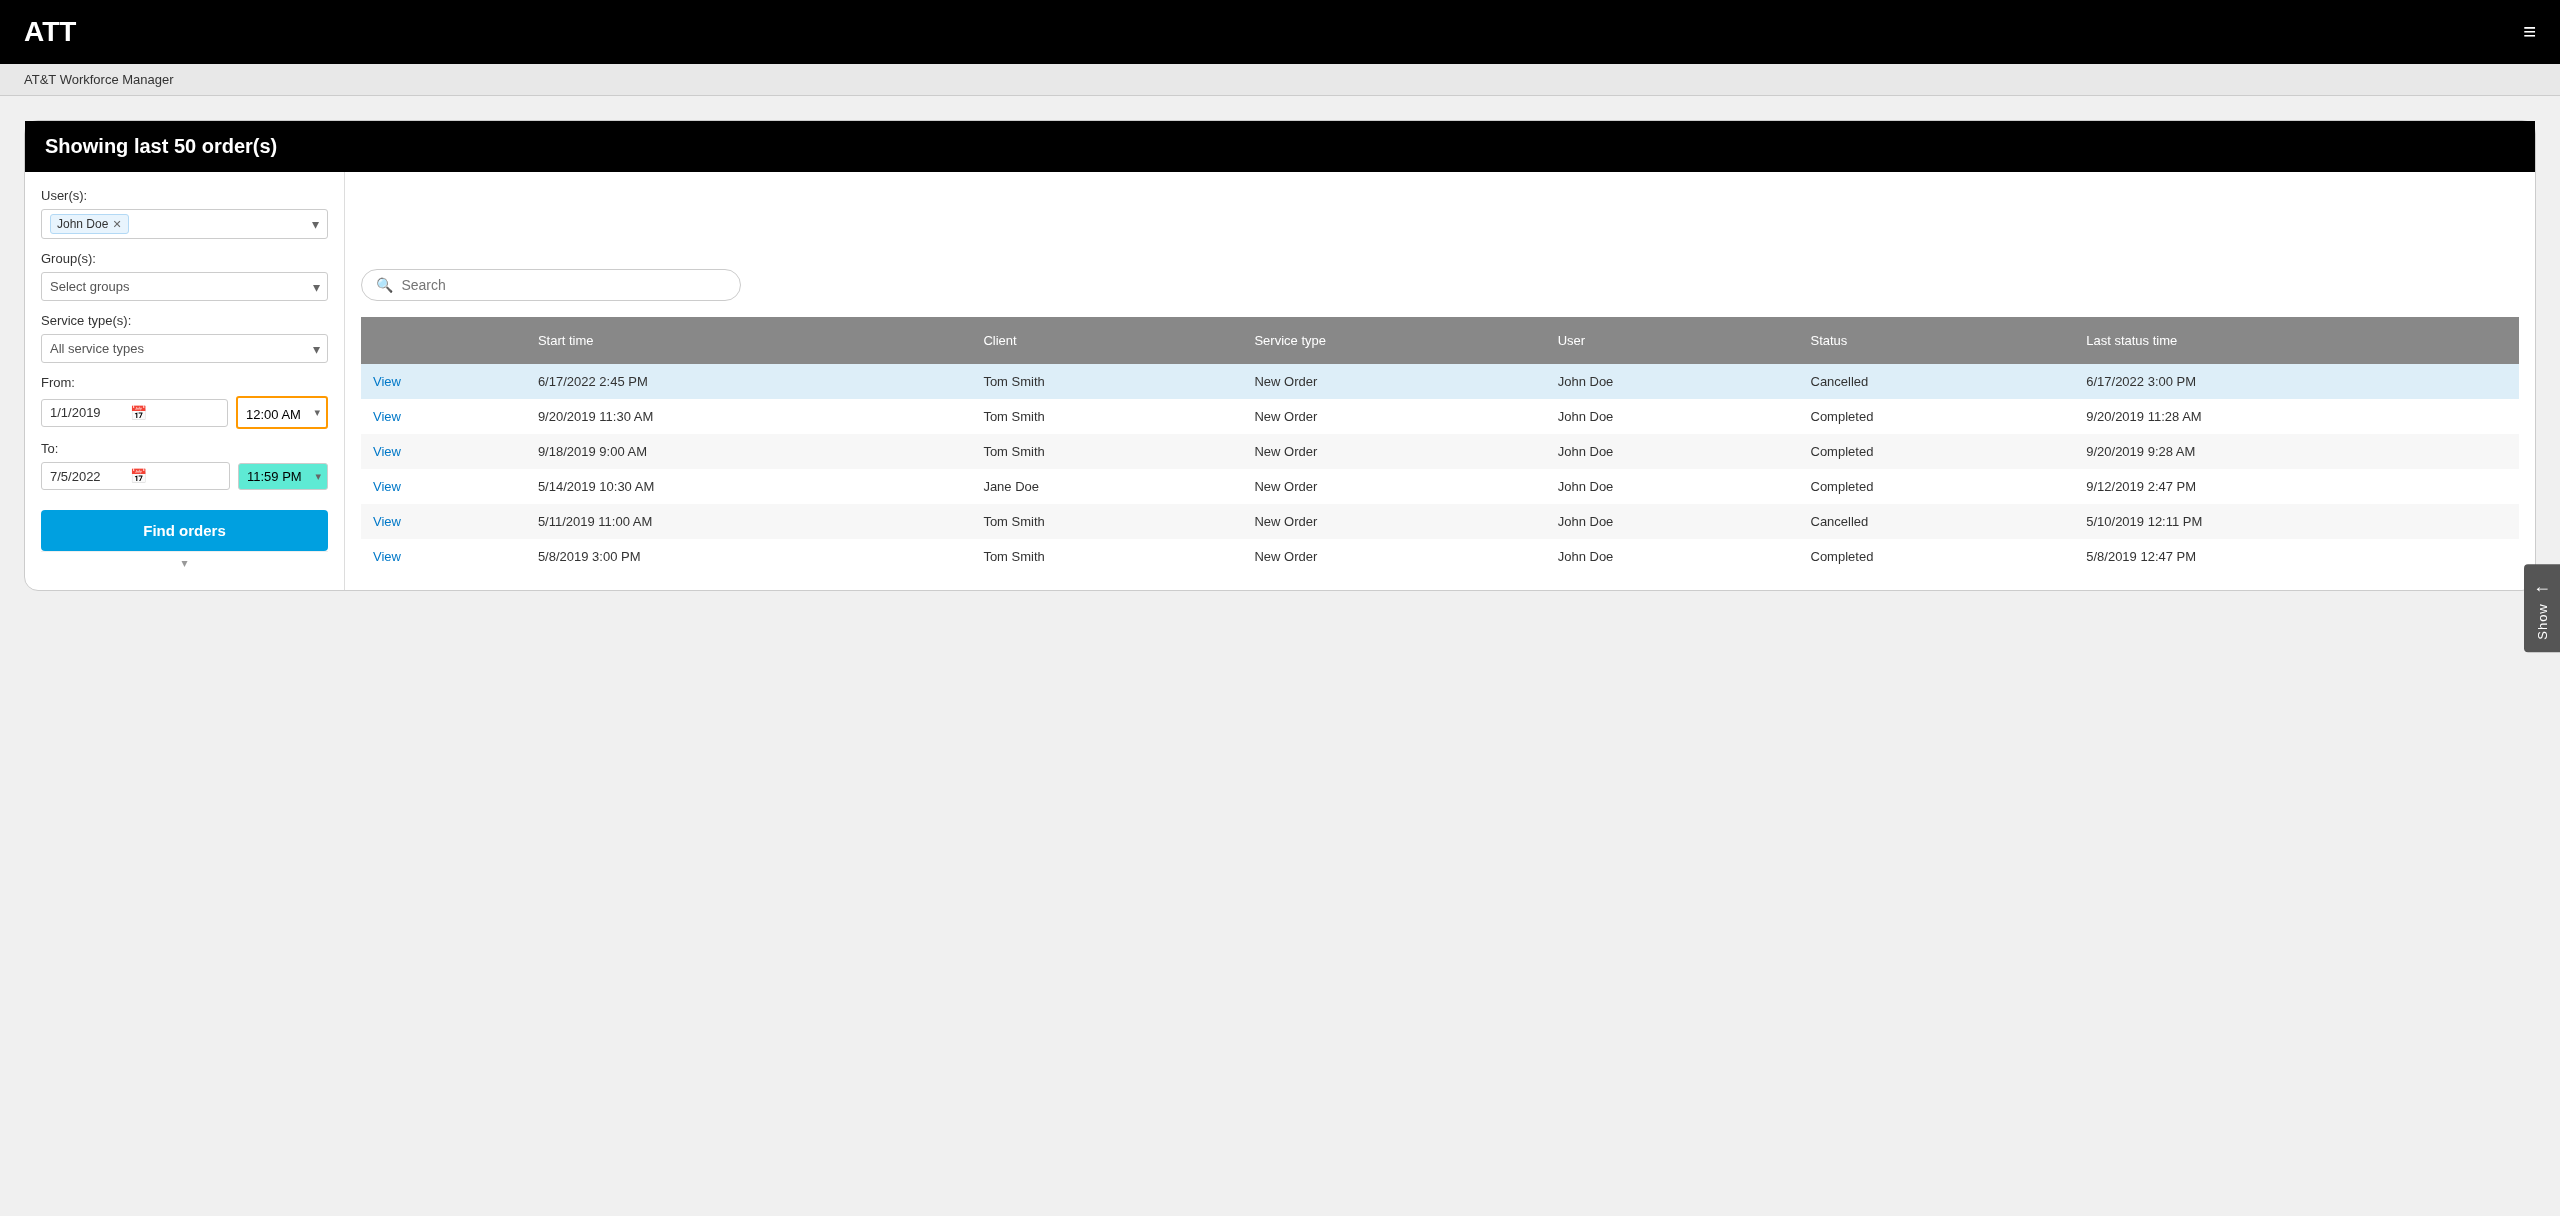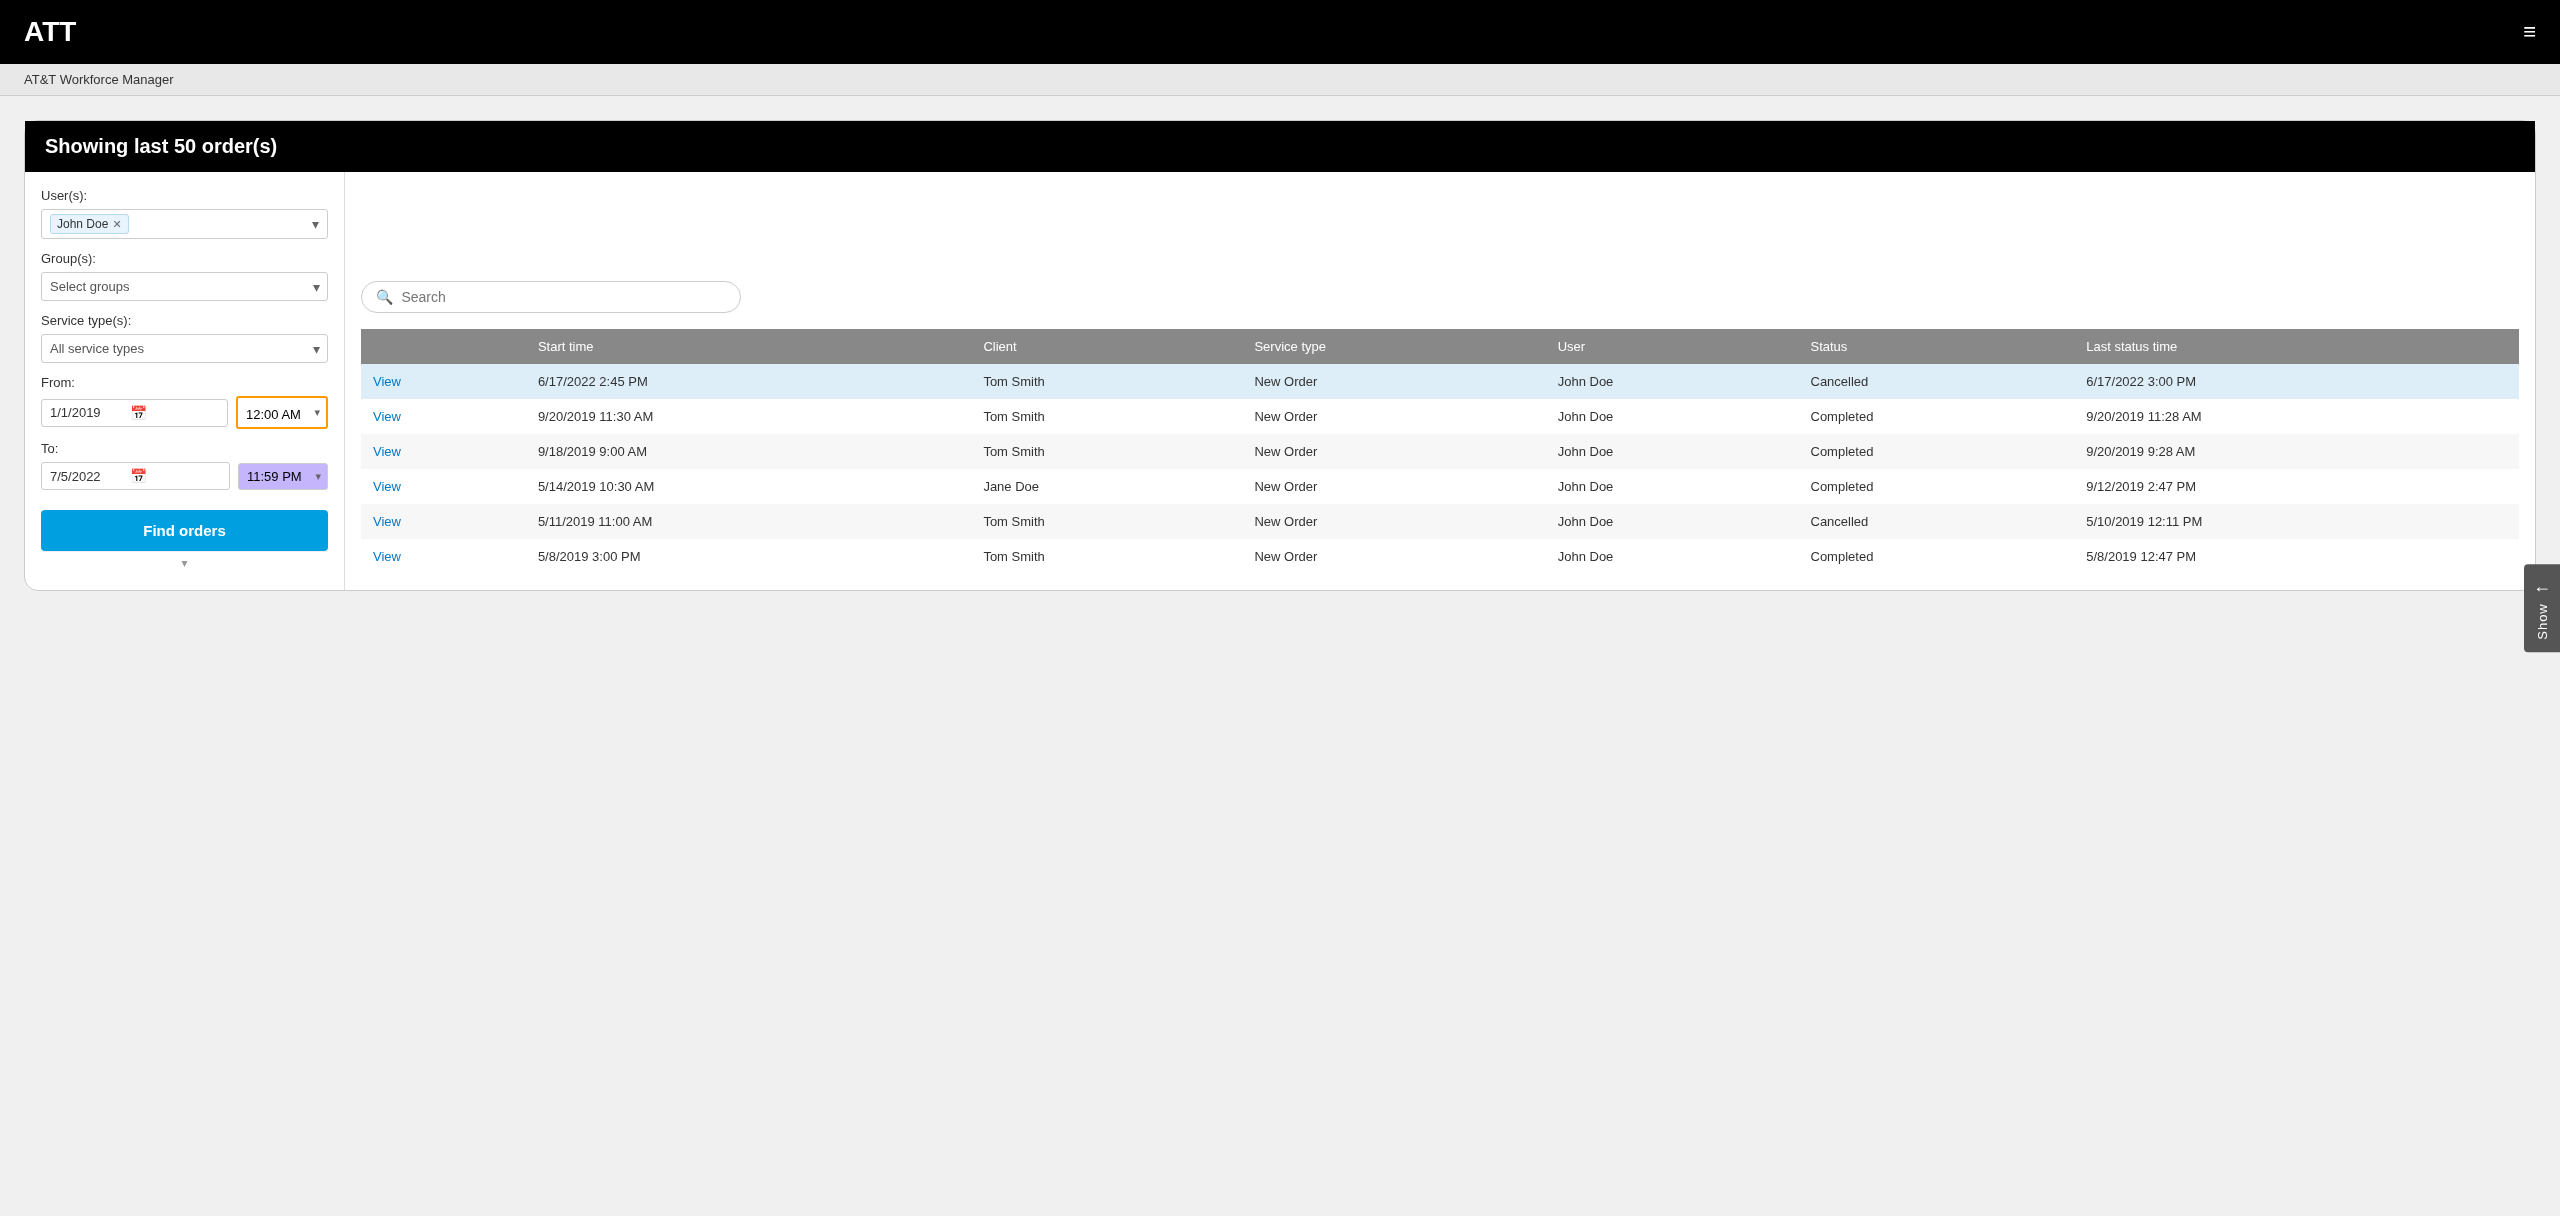--- a/index.html
+++ b/index.html
@@ -191,21 +191,21 @@
       color: #666;
       font-size: 11px;
     }
 
     .time-select-wrapper-normal {
       position: relative;
       display: flex;
       align-items: center;
       border: 1px solid #ccc;
       border-radius: 3px;
-      background: #c4b5fd;
+      background: #5eead4;
     }
     .time-select-wrapper-normal select {
       border: none;
       outline: none;
       padding: 5px 24px 5px 8px;
       font-size: 13px;
       background: transparent;
       appearance: none;
       cursor: pointer;
     }
@@ -266,21 +266,21 @@
     .orders-table {
       width: 100%;
       border-collapse: collapse;
       font-size: 13px;
     }
     .orders-table thead tr {
       background: #888;
       color: #fff;
     }
     .orders-table thead th {
-      padding: 10px 12px;
+      padding: 16px 12px;
       text-align: left;
       font-weight: normal;
     }
     .orders-table tbody tr:nth-child(odd) { background: #f7f7f7; }
     .orders-table tbody tr:nth-child(even) { background: #fff; }
     .orders-table tbody tr:first-child { background: #ddeef8; }
     .orders-table tbody td {
       padding: 10px 12px;
       color: #333;
     }

